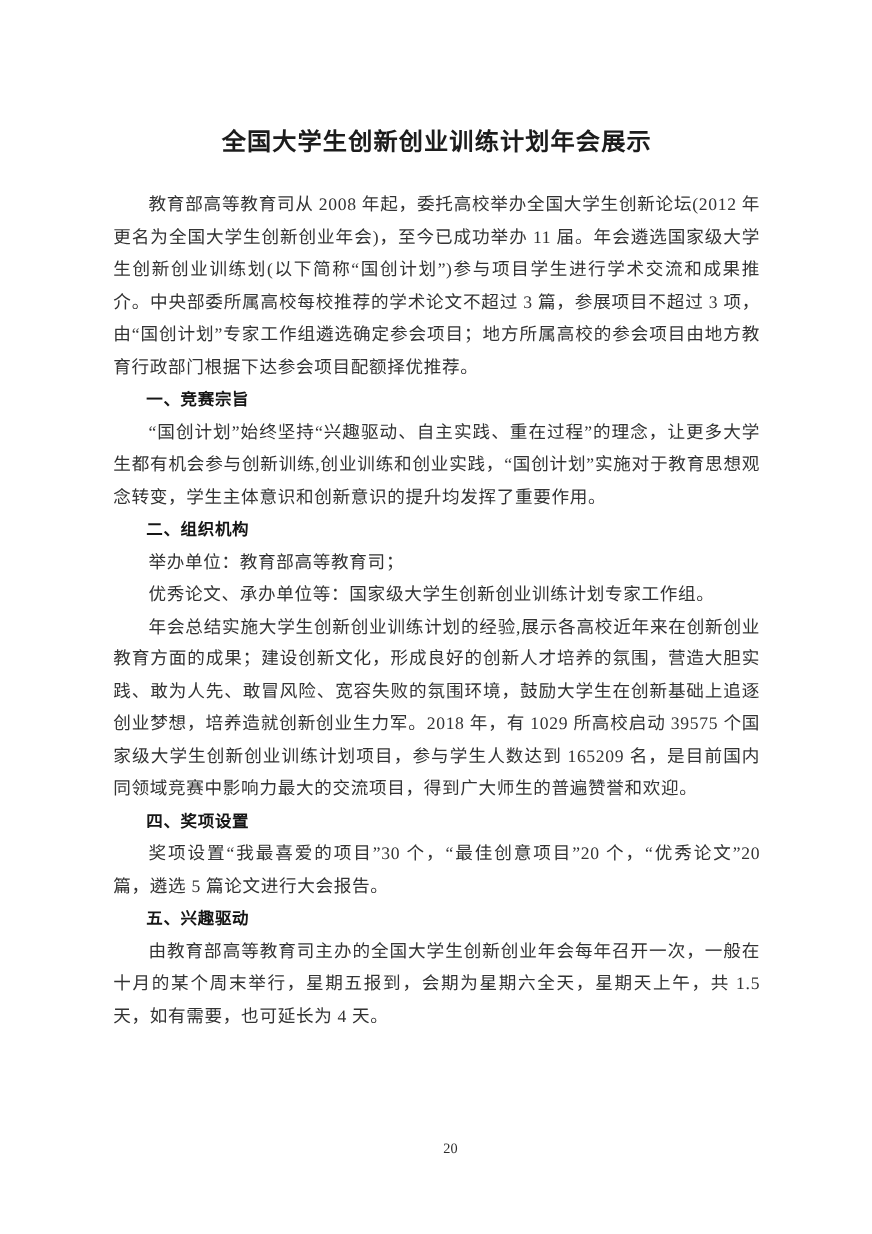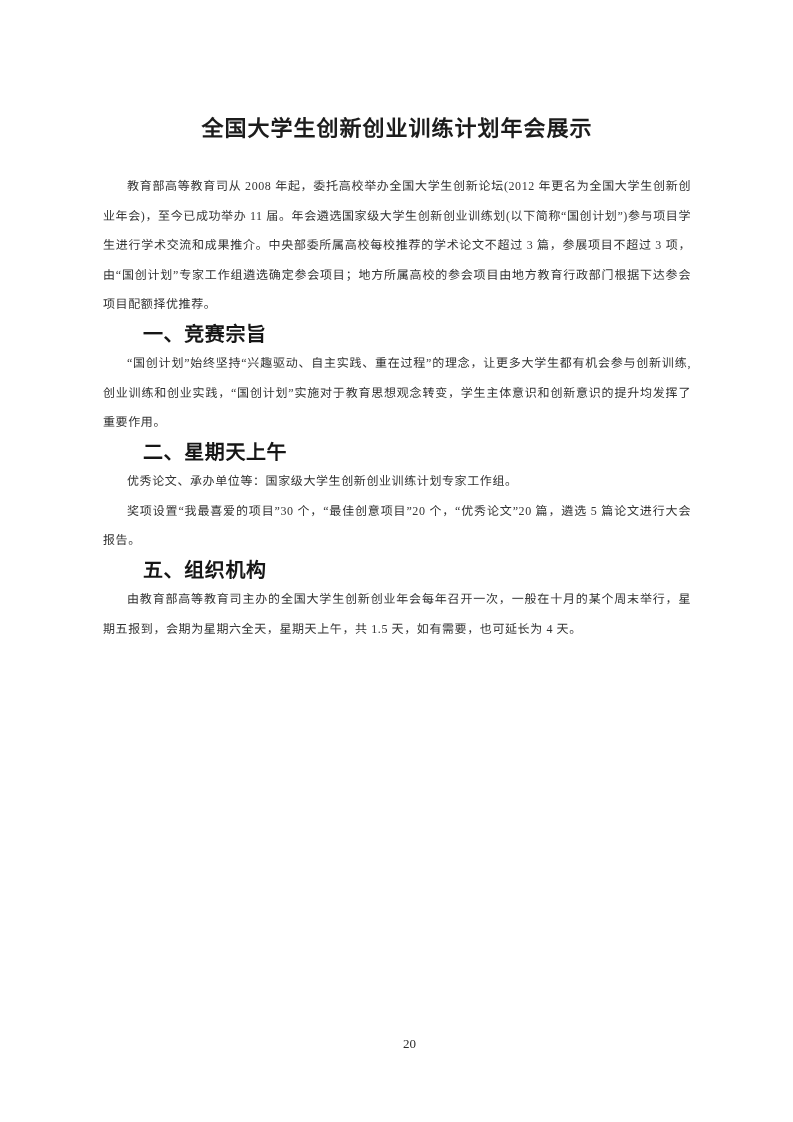--- a/index.html
+++ b/index.html
@@ -30,33 +30,33 @@
     font-family: "Liberation Sans", "DejaVu Sans", sans-serif;
     font-weight: bold;
     font-size: 22px;
     line-height: 34px;
     letter-spacing: 1px;
     text-align: center;
     color: #1c1c1c;
     margin: 0 0 26px 0;
   }
   .para {
-    font-size: 12px;
+    font-size: 16px;
     line-height: 29.5px;
     letter-spacing: 0.6px;
     text-align: justify;
     text-indent: 2em;
     color: #333333;
     margin: 0;
     word-break: break-all;
   }
   .sec-heading {
     font-family: "Liberation Sans", "DejaVu Sans", sans-serif;
     font-weight: bold;
-    font-size: 20px;
+    font-size: 15px;
     line-height: 29.5px;
     letter-spacing: 0.6px;
     text-indent: 2em;
     color: #161616;
     margin: 0;
   }
   .page-number {
     position: absolute;
     top: 1036px;
     left: 0;
@@ -75,25 +75,28 @@
 <div class="page">
   <div class="content">
 
     <h1 class="doc-title">全国大学生创新创业训练计划年会展示</h1>
 
     <p class="para">教育部高等教育司从 2008 年起，委托高校举办全国大学生创新论坛(2012 年更名为全国大学生创新创业年会)，至今已成功举办 11 届。年会遴选国家级大学生创新创业训练划(以下简称“国创计划”)参与项目学生进行学术交流和成果推介。中央部委所属高校每校推荐的学术论文不超过 3 篇，参展项目不超过 3 项，由“国创计划”专家工作组遴选确定参会项目；地方所属高校的参会项目由地方教育行政部门根据下达参会项目配额择优推荐。</p>
 
     <h2 class="sec-heading">一、竞赛宗旨</h2>
     <p class="para">“国创计划”始终坚持“兴趣驱动、自主实践、重在过程”的理念，让更多大学生都有机会参与创新训练,创业训练和创业实践，“国创计划”实施对于教育思想观念转变，学生主体意识和创新意识的提升均发挥了重要作用。</p>
 
-    <h2 class="sec-heading">二、星期天上午</h2>
+    <h2 class="sec-heading">二、组织机构</h2>
+    <p class="para">举办单位：教育部高等教育司；</p>
     <p class="para">优秀论文、承办单位等：国家级大学生创新创业训练计划专家工作组。</p>
 
+    <p class="para">年会总结实施大学生创新创业训练计划的经验,展示各高校近年来在创新创业教育方面的成果；建设创新文化，形成良好的创新人才培养的氛围，营造大胆实践、敢为人先、敢冒风险、宽容失败的氛围环境，鼓励大学生在创新基础上追逐创业梦想，培养造就创新创业生力军。2018 年，有 1029 所高校启动 39575 个国家级大学生创新创业训练计划项目，参与学生人数达到 165209 名，是目前国内同领域竞赛中影响力最大的交流项目，得到广大师生的普遍赞誉和欢迎。</p>
 
+    <h2 class="sec-heading">四、奖项设置</h2>
     <p class="para">奖项设置“我最喜爱的项目”30 个，“最佳创意项目”20 个，“优秀论文”20 篇，遴选 5 篇论文进行大会报告。</p>
 
-    <h2 class="sec-heading">五、组织机构</h2>
+    <h2 class="sec-heading">五、兴趣驱动</h2>
     <p class="para">由教育部高等教育司主办的全国大学生创新创业年会每年召开一次，一般在十月的某个周末举行，星期五报到，会期为星期六全天，星期天上午，共 1.5 天，如有需要，也可延长为 4 天。</p>
 
   </div>
 
   <div class="page-number">20</div>
 </div>
 
 </body></html>

